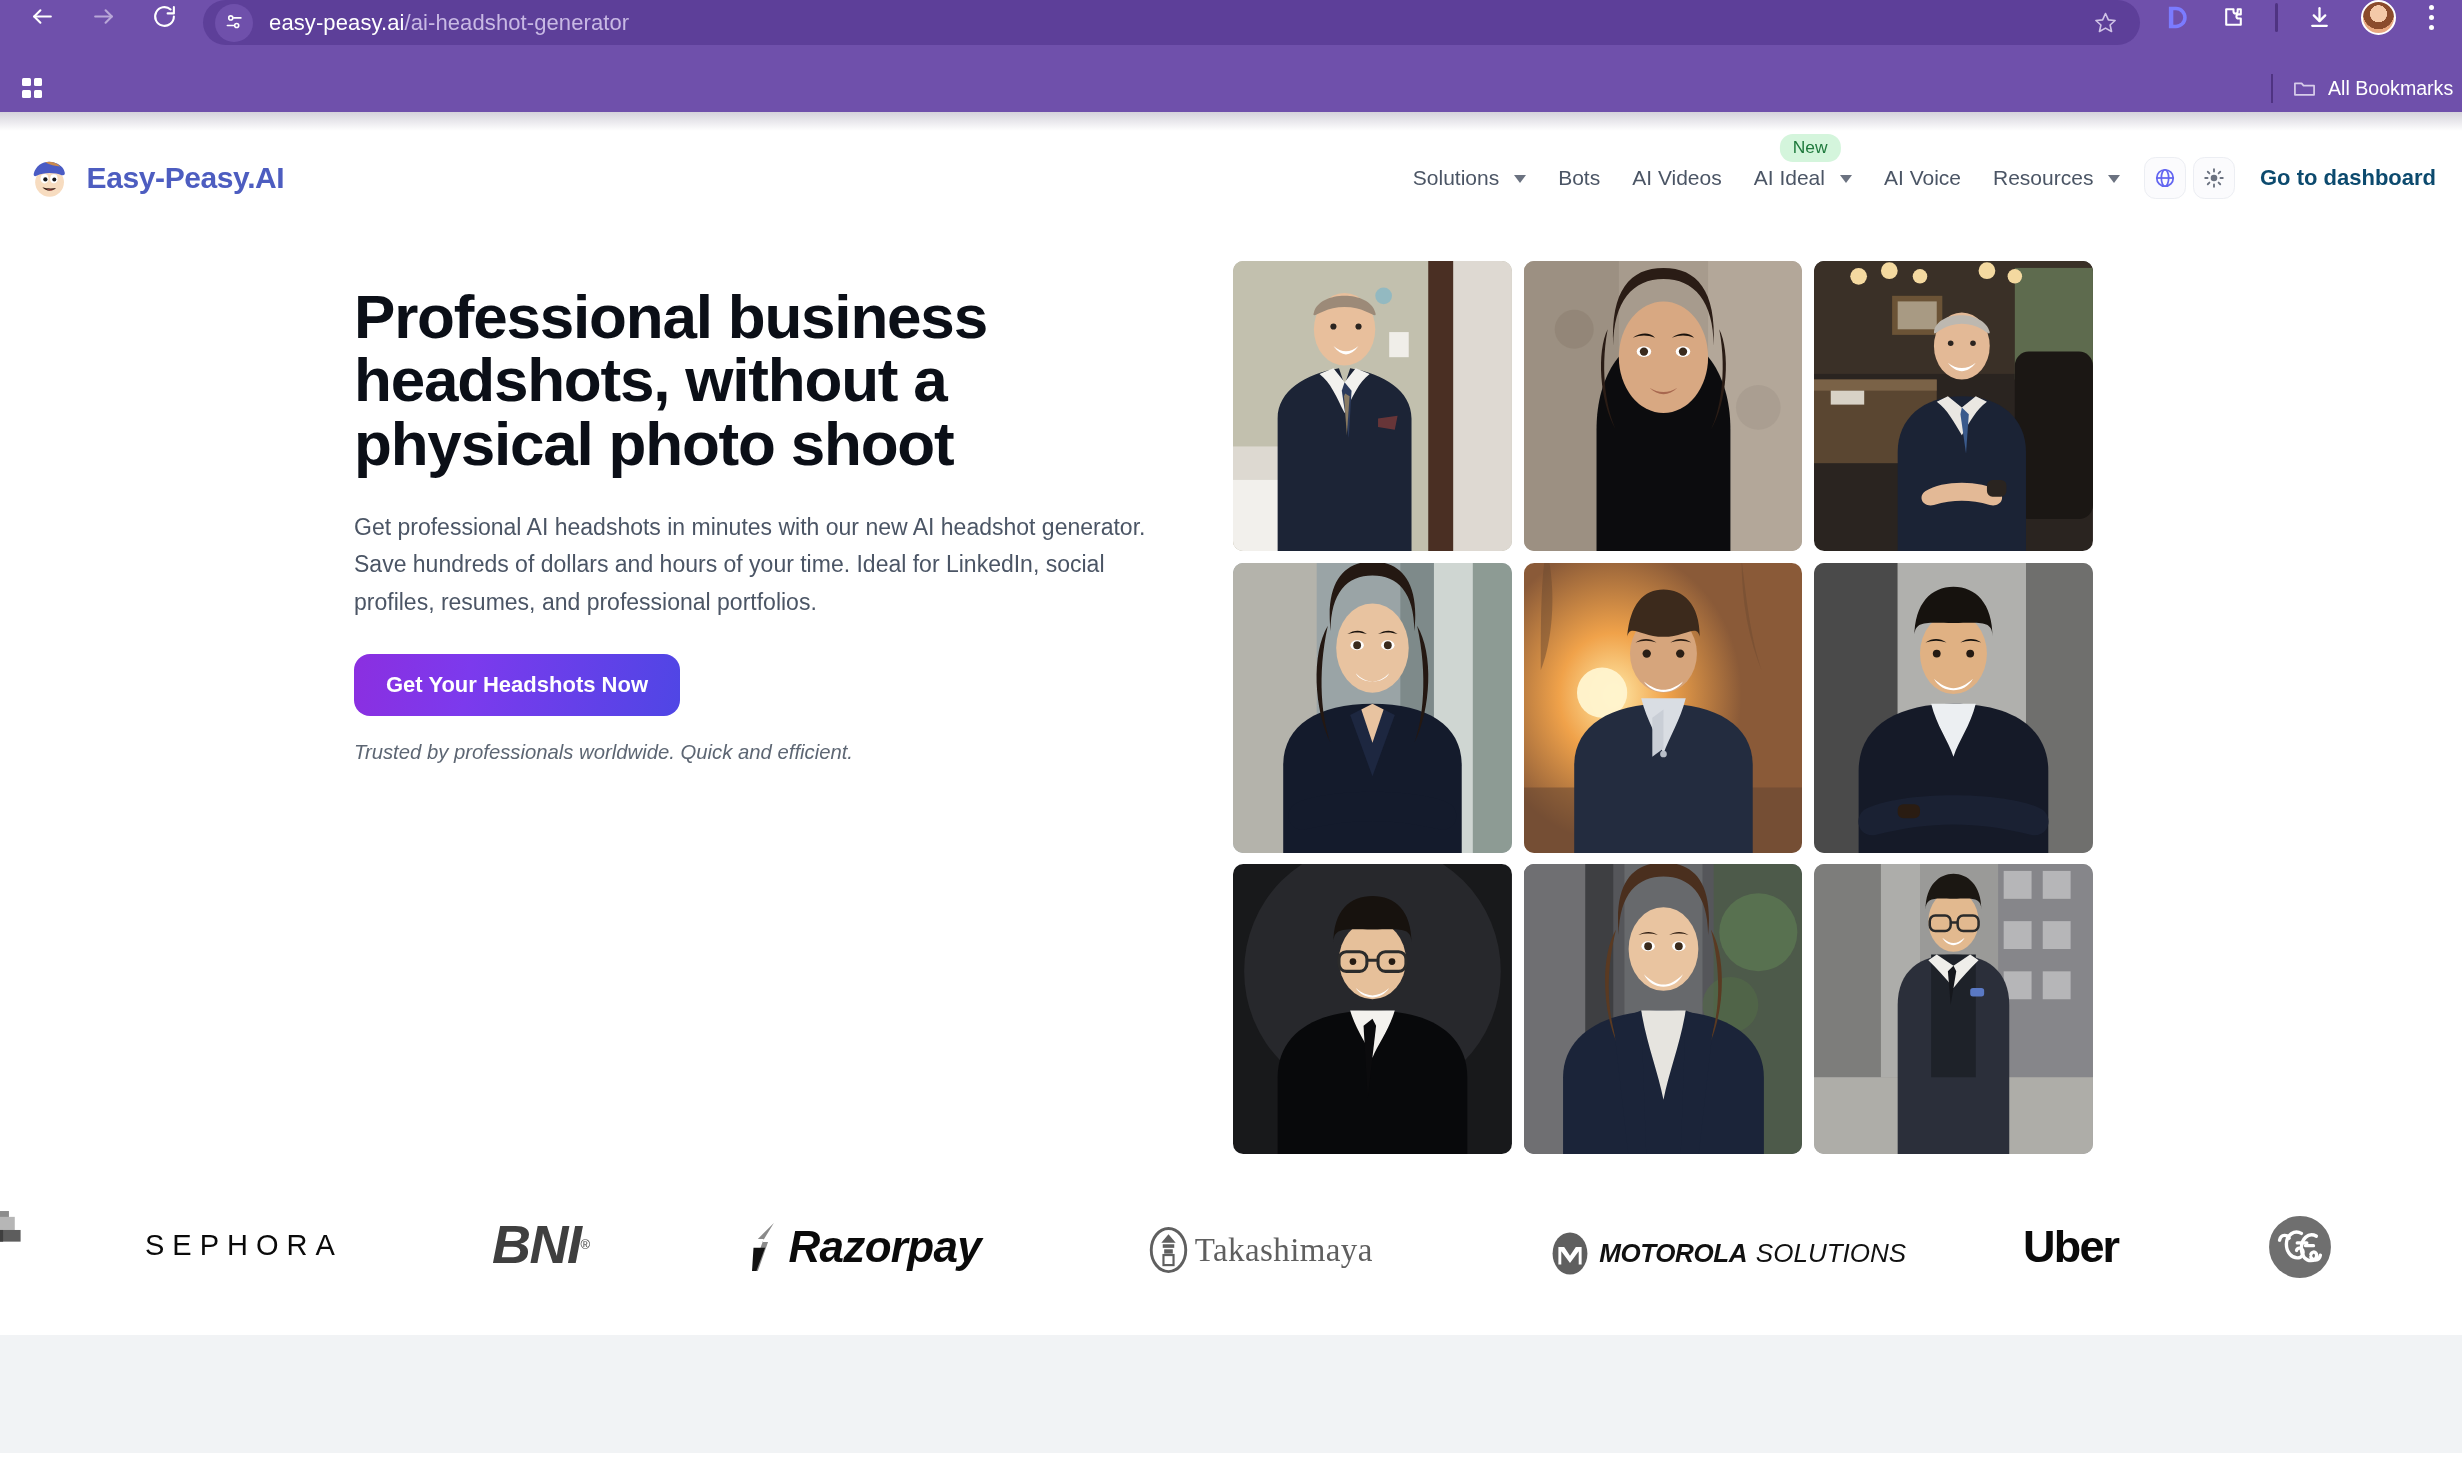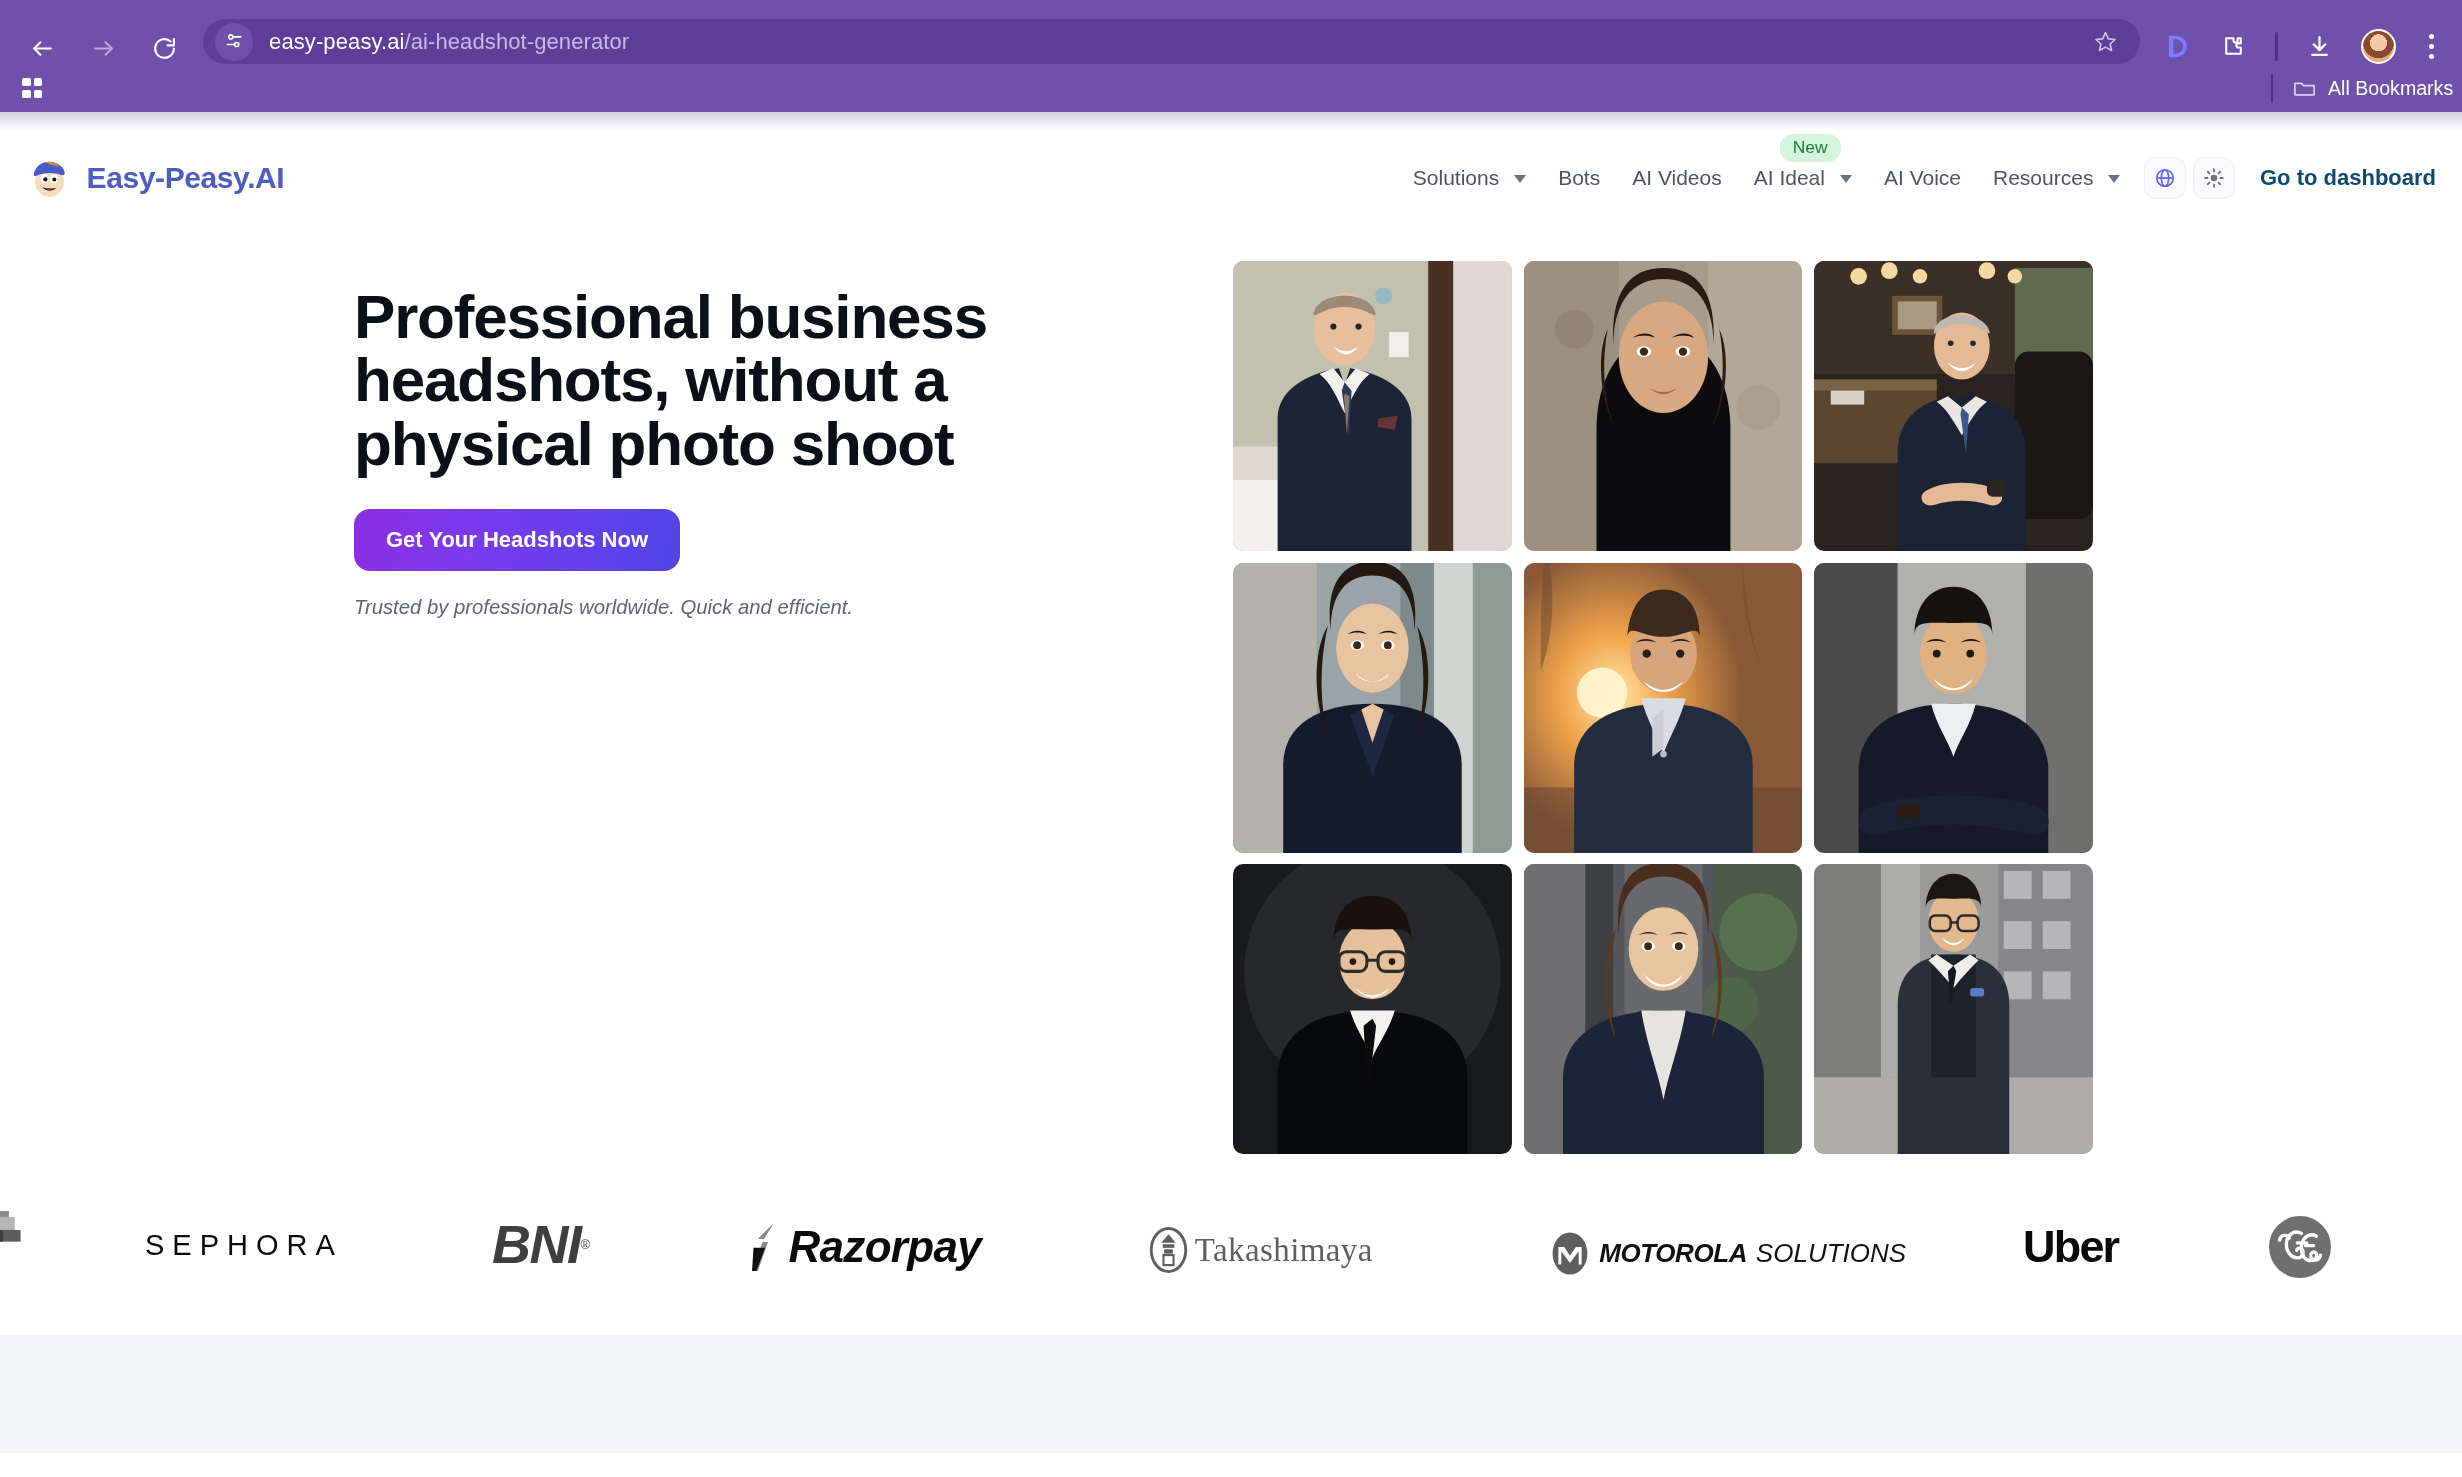--- a/index.html
+++ b/index.html
@@ -4,21 +4,21 @@
 <style>
   * { box-sizing: border-box; margin: 0; padding: 0; }
   html, body {
     width: 2462px; height: 1477px;
     font-family: "Liberation Sans", sans-serif;
     background: #ffffff; overflow: hidden;
   }
 
   
   .browser { width: 100%; background: #6f50ab; }
-  .toolbar { height: 64px; display: flex; align-items: flex-end; padding: 0 19px; }
+  .toolbar { height: 64px; display: flex; align-items: flex-start; padding: 0 19px; }
   .nav-btns { display: flex; align-items: center; gap: 29px; padding: 0 10.2px 0 7.3px; }
   .nav-btn { width: 32px; height: 32px; display: flex; align-items: center; justify-content: center; cursor: pointer; }
   .nav-btn svg { display: block; }
 
   .omnibox {
     flex: 1; height: 45px; background: #5d3f99; border-radius: 25px;
     display: flex; align-items: center; padding: 0 16px 0 11.6px; margin-left: 13px;
   }
   .site-chip {
     width: 38px; height: 38px; border-radius: 50%; background: #6f50ab;
@@ -269,20 +269,21 @@
           <line x1="7" y1="17" x2="5.2" y2="18.8"></line>
         </svg>
     </div>
     <div class="dash-link">Go to dashboard</div>
   </nav>
 </div>
 
 <section class="hero">
   <div class="hero-left">
     <h1 class="hero-h1">Professional business headshots, without a physical photo shoot</h1>
+    <p class="hero-p">Get professional AI headshots in minutes with our new AI headshot generator. Save hundreds of dollars and hours of your time. Ideal for LinkedIn, social profiles, resumes, and professional portfolios.</p>
     <button class="cta">Get Your Headshots Now</button>
     <div class="trust">Trusted by professionals worldwide. Quick and efficient.</div>
   </div>
 
   <div class="hero-right">
     <div class="shot-grid">
 
       <div class="shot">
         <svg viewBox="0 0 100 115" preserveAspectRatio="xMidYMid slice">
           <rect width="100" height="115" fill="#b8b6a4"></rect>

